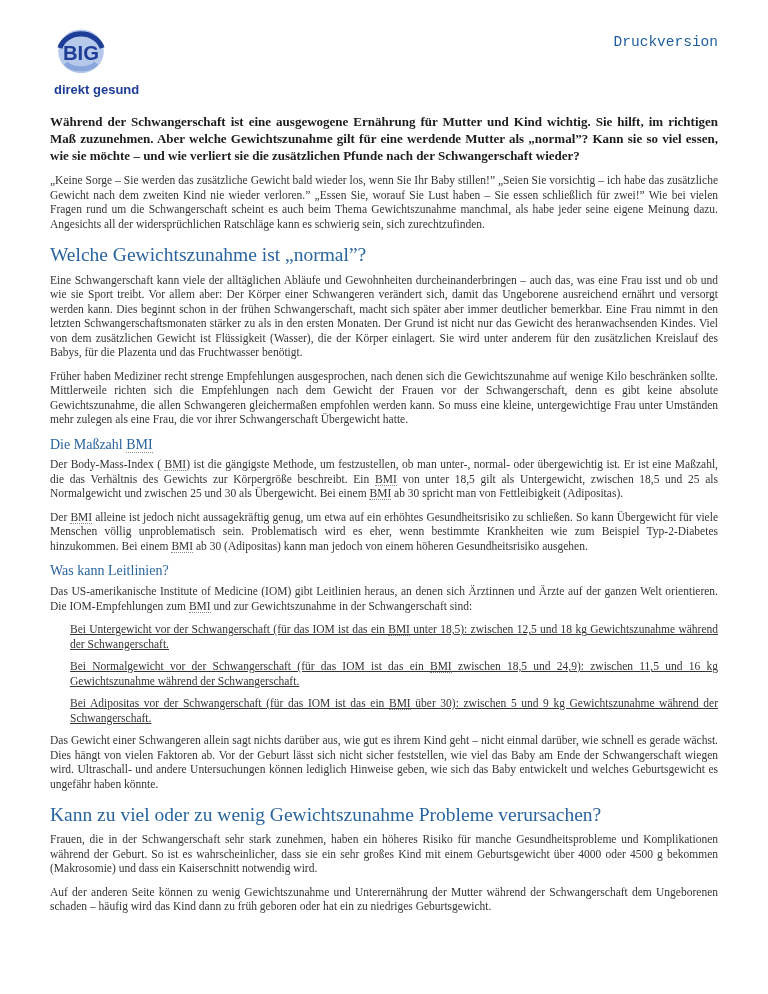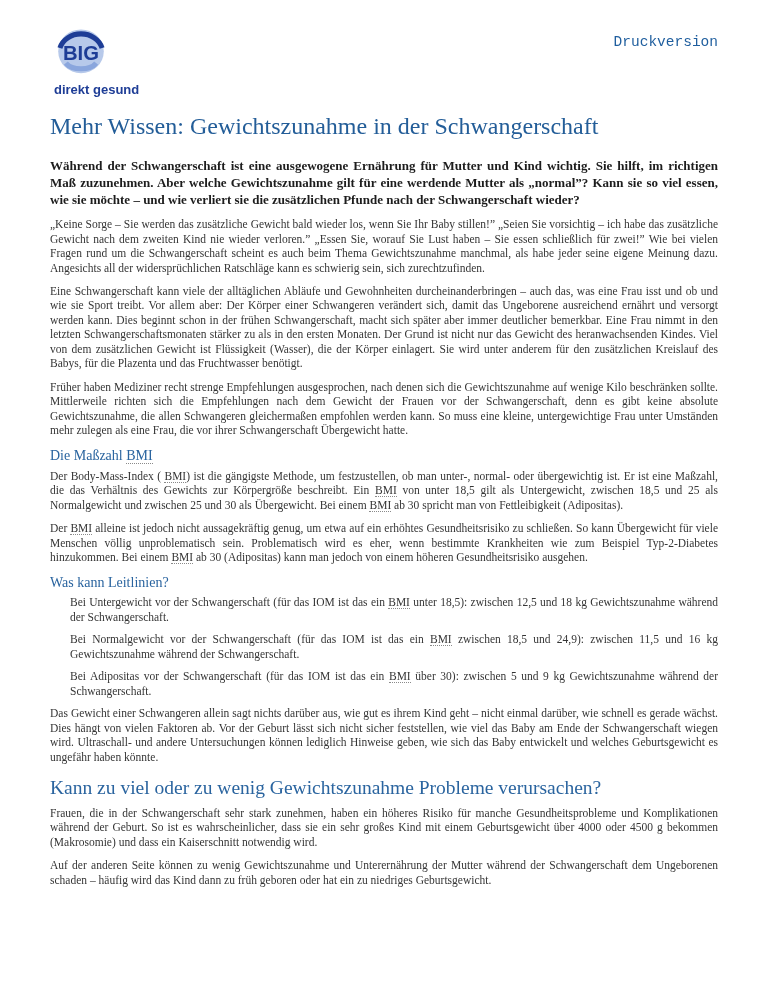--- a/index.html
+++ b/index.html
@@ -27,21 +27,21 @@
   }
   .lead{
     font-weight:700;color:#1d1d1d;font-size:13px;line-height:1.32;
     text-align:justify;margin:16px 0 9px 0;
   }
   p.body-p{
     font-size:11.5px;line-height:1.26;text-align:justify;margin:0 0 9px 0;color:#353535;
   }
   p.list-item{
     font-size:11.5px;line-height:1.26;text-align:justify;
-    margin:0 0 8px 0;padding-left:20px;color:#353535;
+    margin:0 0 8px 0;padding-left:20px;color:#353535;text-decoration:underline;
   }
   h2.section-h{
     font-family:"Liberation Serif","DejaVu Serif",serif;font-weight:400;
     color:#2a649f;font-size:19.5px;line-height:1.15;margin:13px 0 6px 0;
   }
   h3.subsection-h{
     font-family:"Liberation Serif","DejaVu Serif",serif;font-weight:400;
     color:#2a649f;font-size:14px;line-height:1.2;margin:10px 0 4px 0;
   }
   .abbr{border-bottom:1px dotted #8a8a8a;}
@@ -57,31 +57,32 @@
         <ellipse cx="32" cy="30" rx="27" ry="26" fill="#b7c9ea"></ellipse>
         <path d="M7 26 A26 23 0 0 1 57 26" fill="none" stroke="#1e3d96" stroke-width="6"></path>
         <path d="M14 44 A20 12 0 0 0 50 44" fill="none" stroke="#8aa6dd" stroke-width="6"></path>
         <text x="32" y="40" text-anchor="middle" font-family="Liberation Sans, DejaVu Sans, sans-serif" font-size="24" font-weight="bold" fill="#1e3d96">BIG</text>
       </svg>
       <div class="logo-caption">direkt gesund</div>
     </div>
     <a class="print-link" href="#">Druckversion</a>
   </div>
 
-  <h1>Mehr Wissen: Gewichtszunahme in der Schwangerschaft</h1>
 
   <div id="article-body">
       <p class="lead">Während der Schwangerschaft ist eine ausgewogene Ernährung für Mutter und Kind wichtig. Sie hilft, im richtigen Maß zuzunehmen. Aber welche Gewichtszunahme gilt für eine werdende Mutter als „normal”? Kann sie so viel essen, wie sie möchte – und wie verliert sie die zusätzlichen Pfunde nach der Schwangerschaft wieder?</p>
       <p class="body-p">„Keine Sorge – Sie werden das zusätzliche Gewicht bald wieder los, wenn Sie Ihr Baby stillen!” „Seien Sie vorsichtig – ich habe das zusätzliche Gewicht nach dem zweiten Kind nie wieder verloren.” „Essen Sie, worauf Sie Lust haben – Sie essen schließlich für zwei!” Wie bei vielen Fragen rund um die Schwangerschaft scheint es auch beim Thema Gewichtszunahme manchmal, als habe jeder seine eigene Meinung dazu. Angesichts all der widersprüchlichen Ratschläge kann es schwierig sein, sich zurechtzufinden.</p>
+      <h2 class="section-h">Welche Gewichtszunahme ist „normal”?</h2>
       <p class="body-p">Eine Schwangerschaft kann viele der alltäglichen Abläufe und Gewohnheiten durcheinanderbringen – auch das, was eine Frau isst und ob und wie sie Sport treibt. Vor allem aber: Der Körper einer Schwangeren verändert sich, damit das Ungeborene ausreichend ernährt und versorgt werden kann. Dies beginnt schon in der frühen Schwangerschaft, macht sich später aber immer deutlicher bemerkbar. Eine Frau nimmt in den letzten Schwangerschaftsmonaten stärker zu als in den ersten Monaten. Der Grund ist nicht nur das Gewicht des heranwachsenden Kindes. Viel von dem zusätzlichen Gewicht ist Flüssigkeit (Wasser), die der Körper einlagert. Sie wird unter anderem für den zusätzlichen Kreislauf des Babys, für die Plazenta und das Fruchtwasser benötigt.</p>
       <p class="body-p">Früher haben Mediziner recht strenge Empfehlungen ausgesprochen, nach denen sich die Gewichtszunahme auf wenige Kilo beschränken sollte. Mittlerweile richten sich die Empfehlungen nach dem Gewicht der Frauen vor der Schwangerschaft, denn es gibt keine absolute Gewichtszunahme, die allen Schwangeren gleichermaßen empfohlen werden kann. So muss eine kleine, untergewichtige Frau unter Umständen mehr zulegen als eine Frau, die vor ihrer Schwangerschaft Übergewicht hatte.</p>
       <h3 class="subsection-h">Die Maßzahl <span class="abbr">BMI</span></h3>
       <p class="body-p">Der Body-Mass-Index ( <span class="abbr">BMI</span>) ist die gängigste Methode, um festzustellen, ob man unter-, normal- oder übergewichtig ist. Er ist eine Maßzahl, die das Verhältnis des Gewichts zur Körpergröße beschreibt. Ein <span class="abbr">BMI</span> von unter 18,5 gilt als Untergewicht, zwischen 18,5 und 25 als Normalgewicht und zwischen 25 und 30 als Übergewicht. Bei einem <span class="abbr">BMI</span> ab 30 spricht man von Fettleibigkeit (Adipositas).</p>
       <p class="body-p">Der <span class="abbr">BMI</span> alleine ist jedoch nicht aussagekräftig genug, um etwa auf ein erhöhtes Gesundheitsrisiko zu schließen. So kann Übergewicht für viele Menschen völlig unproblematisch sein. Problematisch wird es eher, wenn bestimmte Krankheiten wie zum Beispiel Typ-2-Diabetes hinzukommen. Bei einem <span class="abbr">BMI</span> ab 30 (Adipositas) kann man jedoch von einem höheren Gesundheitsrisiko ausgehen.</p>
       <h3 class="subsection-h">Was kann Leitlinien?</h3>
+      <p class="body-p">Das US-amerikanische Institute of Medicine (IOM) gibt Leitlinien heraus, an denen sich Ärztinnen und Ärzte auf der ganzen Welt orientieren. Die IOM-Empfehlungen zum <span class="abbr">BMI</span> und zur Gewichtszunahme in der Schwangerschaft sind:</p>
       <p class="list-item">Bei Untergewicht vor der Schwangerschaft (für das IOM ist das ein <span class="abbr">BMI</span> unter 18,5): zwischen 12,5 und 18 kg Gewichtszunahme während der Schwangerschaft.</p>
       <p class="list-item">Bei Normalgewicht vor der Schwangerschaft (für das IOM ist das ein <span class="abbr">BMI</span> zwischen 18,5 und 24,9): zwischen 11,5 und 16 kg Gewichtszunahme während der Schwangerschaft.</p>
       <p class="list-item">Bei Adipositas vor der Schwangerschaft (für das IOM ist das ein <span class="abbr">BMI</span> über 30): zwischen 5 und 9 kg Gewichtszunahme während der Schwangerschaft.</p>
       <p class="body-p">Das Gewicht einer Schwangeren allein sagt nichts darüber aus, wie gut es ihrem Kind geht – nicht einmal darüber, wie schnell es gerade wächst. Dies hängt von vielen Faktoren ab. Vor der Geburt lässt sich nicht sicher feststellen, wie viel das Baby am Ende der Schwangerschaft wiegen wird. Ultraschall- und andere Untersuchungen können lediglich Hinweise geben, wie sich das Baby entwickelt und welches Geburtsgewicht es ungefähr haben könnte.</p>
       <h2 class="section-h">Kann zu viel oder zu wenig Gewichtszunahme Probleme verursachen?</h2>
       <p class="body-p">Frauen, die in der Schwangerschaft sehr stark zunehmen, haben ein höheres Risiko für manche Gesundheitsprobleme und Komplikationen während der Geburt. So ist es wahrscheinlicher, dass sie ein sehr großes Kind mit einem Geburtsgewicht über 4000 oder 4500 g bekommen (Makrosomie) und dass ein Kaiserschnitt notwendig wird.</p>
       <p class="body-p">Auf der anderen Seite können zu wenig Gewichtszunahme und Unterernährung der Mutter während der Schwangerschaft dem Ungeborenen schaden – häufig wird das Kind dann zu früh geboren oder hat ein zu niedriges Geburtsgewicht.</p>
     </div>
 
 </div>

